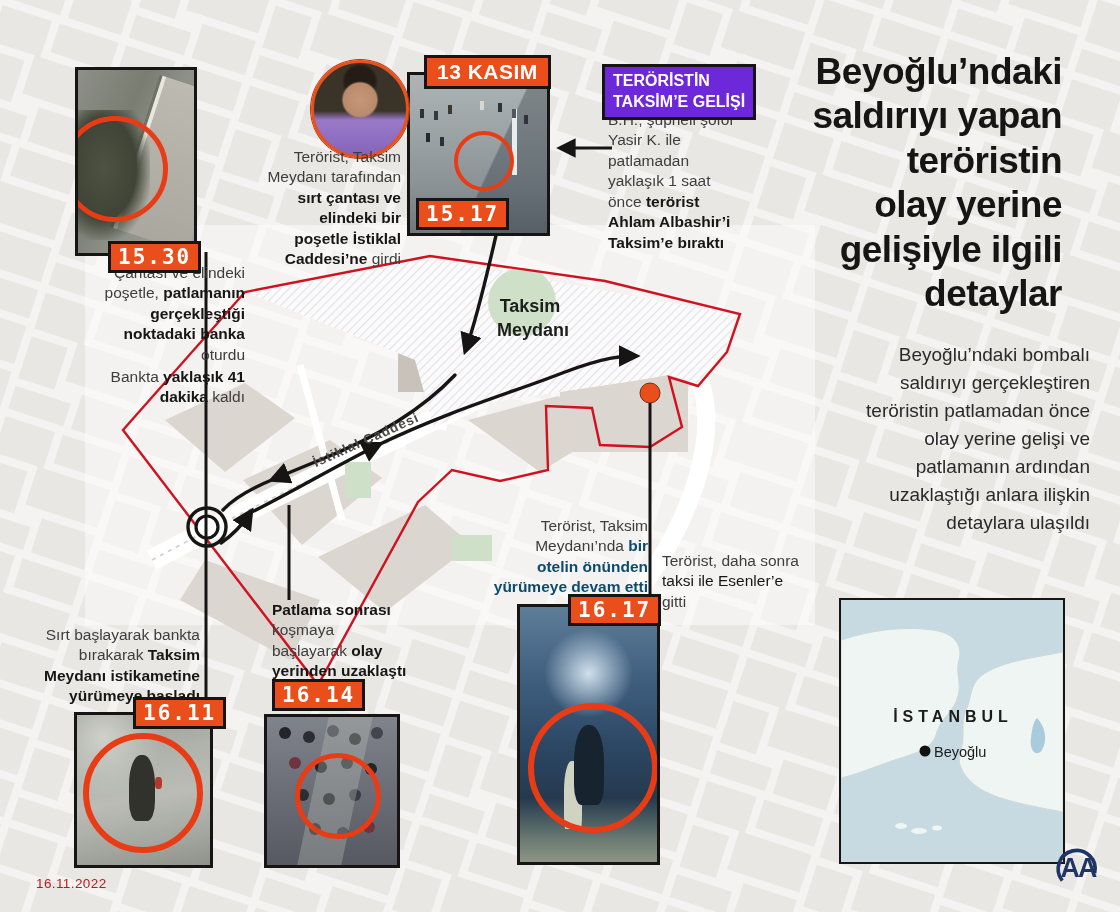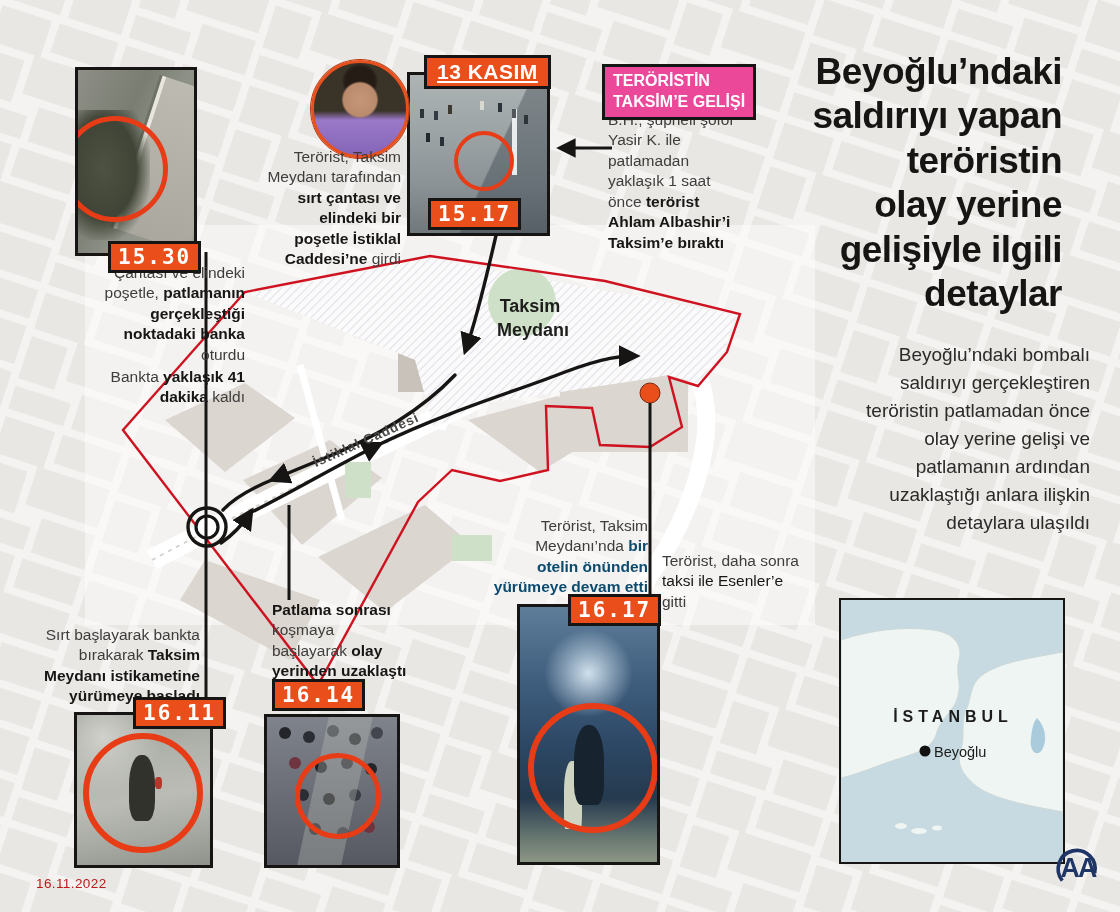--- a/index.html
+++ b/index.html
@@ -11,21 +11,21 @@
   .oversvg{position:absolute;inset:0;z-index:2;pointer-events:none;}
 
   .photo{position:absolute;border:3px solid #161514;overflow:hidden;z-index:3;background:#9aa0a0;}
   .hlcircle{position:absolute;border-radius:50%;border:5px solid #e83c17;z-index:2;}
 
   .stamp{position:absolute;background:#e94e1b;color:#fff;border:3px solid #161514;
          font-family:"DejaVu Sans Mono",monospace;font-weight:700;font-size:21px;
          letter-spacing:2px;padding:1px 7px;z-index:6;line-height:1.15;}
   .daybadge{position:absolute;background:#e94e1b;color:#fff;border:3px solid #161514;
          font-weight:800;font-size:21px;letter-spacing:.5px;padding:2px 10px;z-index:6;line-height:1.15;}
-  .infobox{position:absolute;background:#ec4899;color:#fff;border:3px solid #161514;
+  .infobox{position:absolute;background:#6d28d9;color:#fff;border:3px solid #161514;
          font-weight:800;font-size:16px;line-height:1.3;padding:4px 8px;z-index:5;}
 
   .note{position:absolute;font-size:15.5px;line-height:1.32;color:#3e3d3c;z-index:4;}
   .ra{text-align:right;} .la{text-align:left;}
 
   .title{position:absolute;right:58px;top:50px;width:320px;text-align:right;z-index:4;
          font-size:37px;line-height:1.2;font-weight:800;color:#161514;letter-spacing:-.5px;}
   .lede{position:absolute;right:30px;top:341px;width:340px;text-align:right;z-index:4;
         font-size:19px;line-height:1.47;color:#2a2a29;}
 
@@ -142,22 +142,22 @@
   <div class="note ra" style="left:80px;top:367px;width:165px;"><span>Bankta </span><span style="font-weight: 700; color: rgb(23, 22, 21);">yaklaşık 41 dakika</span><span> kaldı</span></div>
 
   <div class="avatar" style="background:radial-gradient(circle at 50% 40%, #c69879 0%, #b98a6c 23%, rgba(0,0,0,0) 26%),radial-gradient(circle at 50% 20%, #241c15 0%, #241c15 17%, rgba(0,0,0,0) 21%),linear-gradient(180deg,#3a3328 0%,#3a3328 52%,#9a79c9 62%,#8565b8 100%);"></div>
   <div class="note ra" style="left:263px;top:147px;width:138px;"><span>Terörist, Taksim Meydanı tarafından </span><span style="font-weight: 700; color: rgb(23, 22, 21);">sırt çantası ve elindeki bir poşetle İstiklal Caddesi’ne</span><span> girdi</span></div>
 
   <div class="photo" style="left:407px;top:72px;width:137px;height:158px;background:linear-gradient(115deg,rgba(0,0,0,0) 58%,rgba(40,50,60,.35) 59%),linear-gradient(180deg,#aeb4b4 0%,#9aa2a4 40%,#8a9296 70%,#70787c 100%);">
     <div style="position:absolute;right:30px;top:34px;width:5px;height:66px;background:#e9eded;"></div>
     <div style="position:absolute;left:10px;top:34px;width:4px;height:9px;background:#2e333a;box-shadow:14px 2px #343a41,28px -4px #3c3a30,60px -8px #d8d8d2,78px -6px #2e333a,92px 0 #50565c,104px 6px #2f3439,6px 24px #23282e,20px 28px #2b3036;"></div>
     <div class="hlcircle" style="left:44px;top:56px;width:52px;height:52px;border-width:4px;"></div>
   </div>
-  <div class="daybadge" style="left:424px;top:55px;text-decoration:underline;">13 KASIM</div>
-  <div class="stamp" style="left:428px;top:198px;">15.17</div>
+  <div class="daybadge" style="left:424px;top:55px;">13 KASIM</div>
+  <div class="stamp" style="left:416px;top:198px;">15.17</div>
 
   <div class="infobox" style="left:602px;top:64px;">
     <span>TERÖRİSTİN</span><br>
     <span>TAKSİM’E GELİŞİ</span>
   </div>
   <div class="note la" style="left:608px;top:110px;width:130px;"><span>B.H., şüpheli şoför Yasir K. ile patlamadan yaklaşık 1 saat önce </span><span style="font-weight: 700; color: rgb(23, 22, 21);">terörist Ahlam Albashir’i Taksim’e bıraktı</span></div>
 
   <div class="note ra" style="left:30px;top:625px;width:170px;"><span>Sırt başlayarak bankta bırakarak </span><span style="font-weight: 700; color: rgb(23, 22, 21);">Taksim Meydanı istikametine yürümeye başladı</span></div>
   <div class="photo" style="left:74px;top:712px;width:133px;height:150px;background:radial-gradient(circle at 20% 15%,#cfd1ca 0%,rgba(0,0,0,0) 35%),linear-gradient(170deg,#9a9c96 0%,#b0b2ac 30%,#babcb5 55%,#a5a8a0 80%,#8f928b 100%);">
     <div style="position:absolute;left:52px;top:40px;width:26px;height:66px;background:#32322d;border-radius:45% 45% 30% 30%;"></div>

